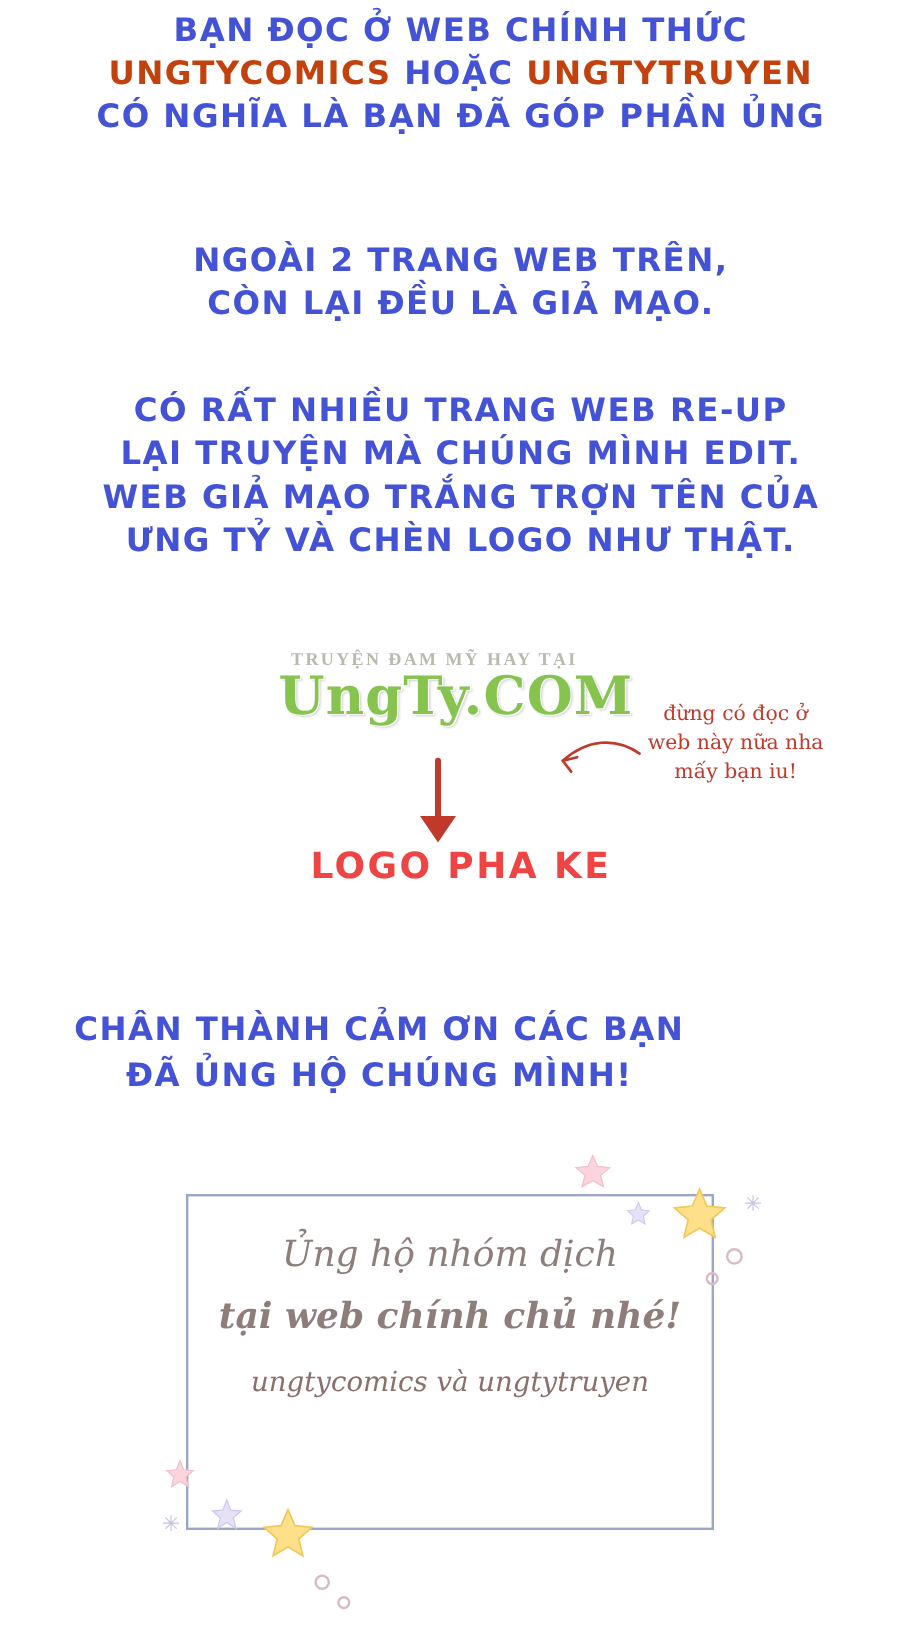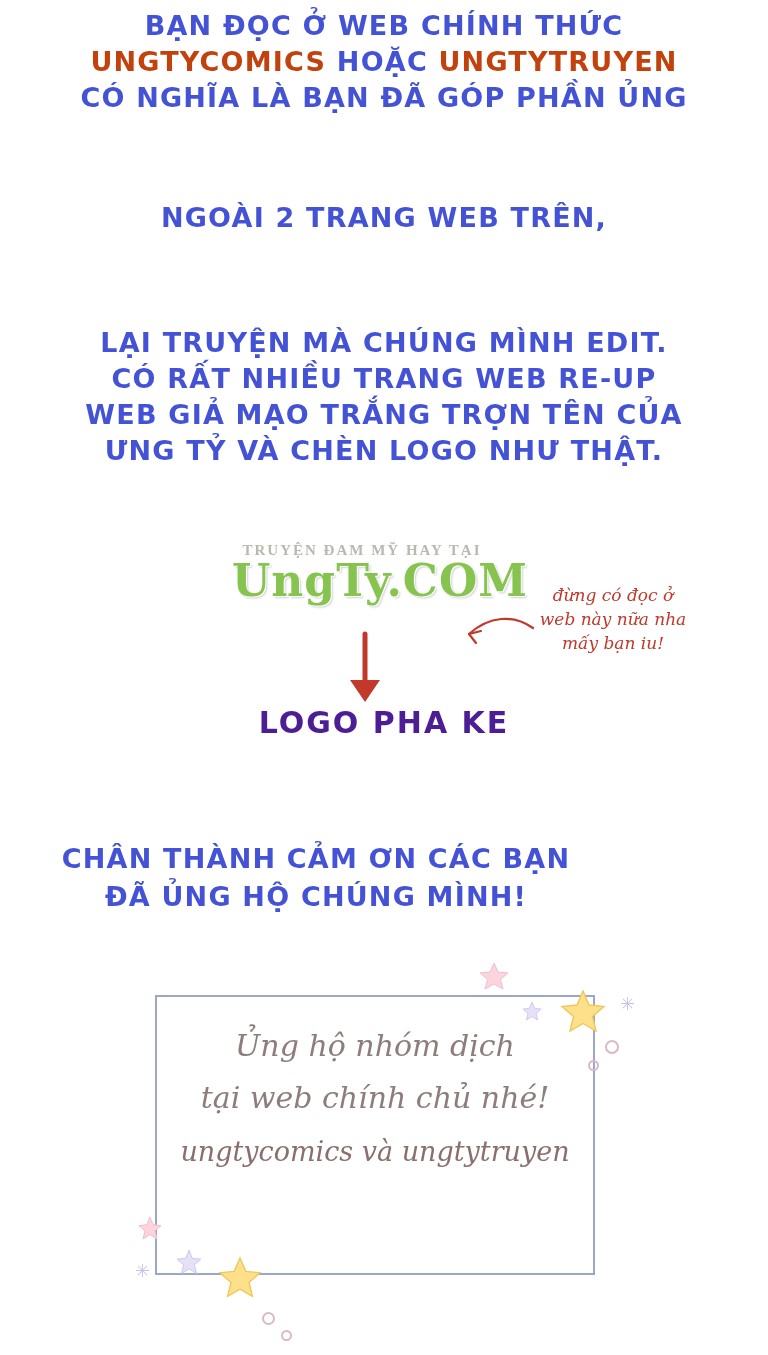--- a/index.html
+++ b/index.html
@@ -93,21 +93,20 @@
   }
 
   
   .hand-note {
     position: absolute;
     left: 528px;
     top: 583px;
     width: 170px;
     color: #c0392b;
     font-family: "DejaVu Serif", serif;
-    font-style: italic;
     font-size: 17px;
     line-height: 24px;
     text-align: center;
   }
 
   .curve-arrow {
     position: absolute;
     left: 455px;
     top: 600px;
     width: 80px;
@@ -121,21 +120,21 @@
     width: 50px;
     height: 80px;
   }
 
   .logo-fake-label {
     position: absolute;
     left: 0;
     top: 705px;
     width: 768px;
     text-align: center;
-    color: #4c1d95;
+    color: #ef4444;
     font-size: 30px;
     font-weight: 700;
     letter-spacing: 2px;
     font-family: "DejaVu Sans", sans-serif;
   }
 
   
   .thanks {
     position: absolute;
     left: 0;
@@ -164,22 +163,22 @@
     position: absolute;
     left: 155px;
     top: 1020px;
     width: 440px;
     text-align: center;
     font-family: "DejaVu Serif", serif;
     font-style: italic;
     color: #8c7a78;
   }
   .card-l1 { font-size: 30px; line-height: 52px; color: #8d7d7b; }
-  .card-l2 { font-size: 30px; line-height: 52px; color: #8d7d7b; }
-  .card-l3 { font-size: 27px; line-height: 56px; color: #8a6f6d; }
+  .card-l2 { font-size: 30px; line-height: 52px; color: #8d7d7b; font-weight: bold; }
+  .card-l3 { font-size: 23px; line-height: 56px; color: #8a6f6d; }
 
   
   .deco { position: absolute; pointer-events: none; }
 
   .sparkle {
     position: absolute;
     color: #c9c2e8;
     font-size: 18px;
     line-height: 1;
   }
@@ -201,25 +200,26 @@
     <div class="line">
       <span class="hl">UNGTYCOMICS</span><span> HOẶC </span><span class="hl">UNGTYTRUYEN</span>
     </div>
     <div class="line">
       <span>CÓ NGHĨA LÀ BẠN ĐÃ GÓP PHẦN ỦNG</span>
     </div>
   </div>
 
   <div class="para2">
     <div class="line">NGOÀI 2 TRANG WEB TRÊN,</div>
+    <div class="line">CÒN LẠI ĐỀU LÀ GIẢ MẠO.</div>
   </div>
 
   <div class="para3">
+    <div class="line">CÓ RẤT NHIỀU TRANG WEB RE-UP</div>
     <div class="line">LẠI TRUYỆN MÀ CHÚNG MÌNH EDIT.</div>
-    <div class="line">CÓ RẤT NHIỀU TRANG WEB RE-UP</div>
     <div class="line">WEB GIẢ MẠO TRẮNG TRỢN TÊN CỦA</div>
     <div class="line">ƯNG TỶ VÀ CHÈN LOGO NHƯ THẬT.</div>
   </div>
 
   <div class="fakelogo-wrap">
     <div class="fakelogo-top">TRUYỆN ĐAM MỸ HAY TẠI</div>
     <div class="fakelogo-main">UngTy.COM</div>
   </div>
 
   <div class="curve-arrow">

